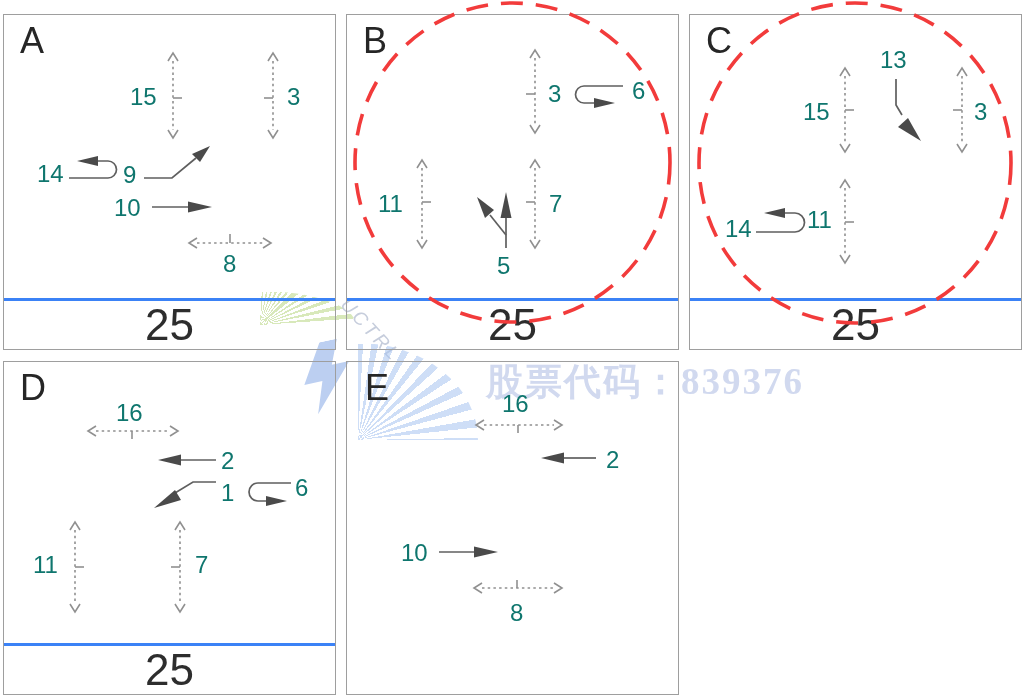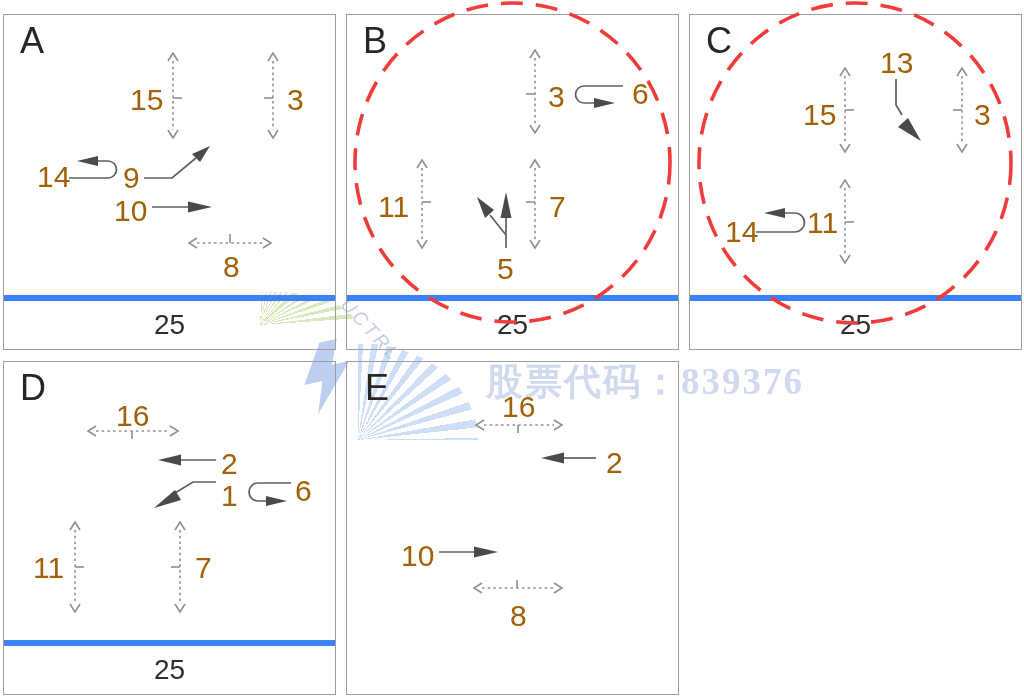--- a/index.html
+++ b/index.html
@@ -23,24 +23,24 @@
      clip-path:ellipse(120px 97px at 0% 100%); }
   .wm-bolt { left:297px; top:340px; width:74px; height:70px; background:#bccff1;
      clip-path:polygon(40% 0, 64% 0, 50% 35%, 74% 35%, 18% 100%, 33% 55%, 8% 55%);
      transform:rotate(-12deg); }
 
   
   .panel { position:absolute; z-index:2; border:1px solid #9e9e9e; display:flex; flex-direction:column;
            background:transparent; box-sizing:border-box; }
   .panel-content { position:relative; flex:1; }
   .panel-content svg { position:absolute; left:0; top:0; }
-  .panel-footer { height:48px; border-top:6px solid #3b82f6; display:flex; align-items:center;
-                  justify-content:center; font-size:28px; color:#2d2d2d; }
+  .panel-footer { height:48px; border-top:3px solid #3b82f6; display:flex; align-items:center;
+                  justify-content:center; font-size:44px; color:#2d2d2d; }
   .phase-letter { position:absolute; font-size:36px; color:#262626; line-height:1; }
-  .mlabel { position:absolute; font-size:30px; line-height:1; color:#a16207; }
+  .mlabel { position:absolute; font-size:24px; line-height:1; color:#0f766e; }
 
   
   .pd { stroke:#909090; stroke-width:1.6; fill:none; stroke-dasharray:2.5 3.2; }
   .ch, .tk { stroke:#909090; stroke-width:1.6; fill:none; }
   .ln { stroke:#5f5f5f; stroke-width:1.7; fill:none; }
   .ah { fill:#4a4a4a; stroke:none; }
 
   
   #circles { position:absolute; left:0; top:0; z-index:3; pointer-events:none; }
   .selcircle { fill:none; stroke:#f23b3b; stroke-width:3.6; stroke-dasharray:22 13; }

